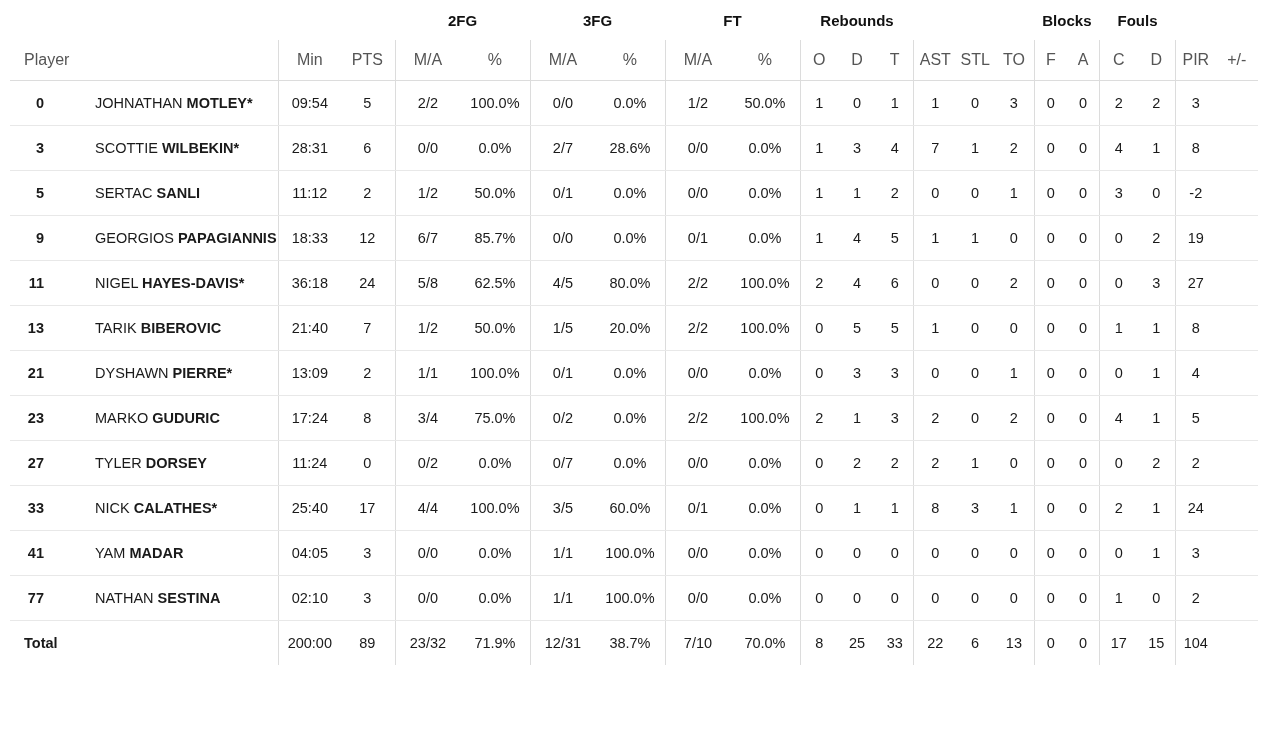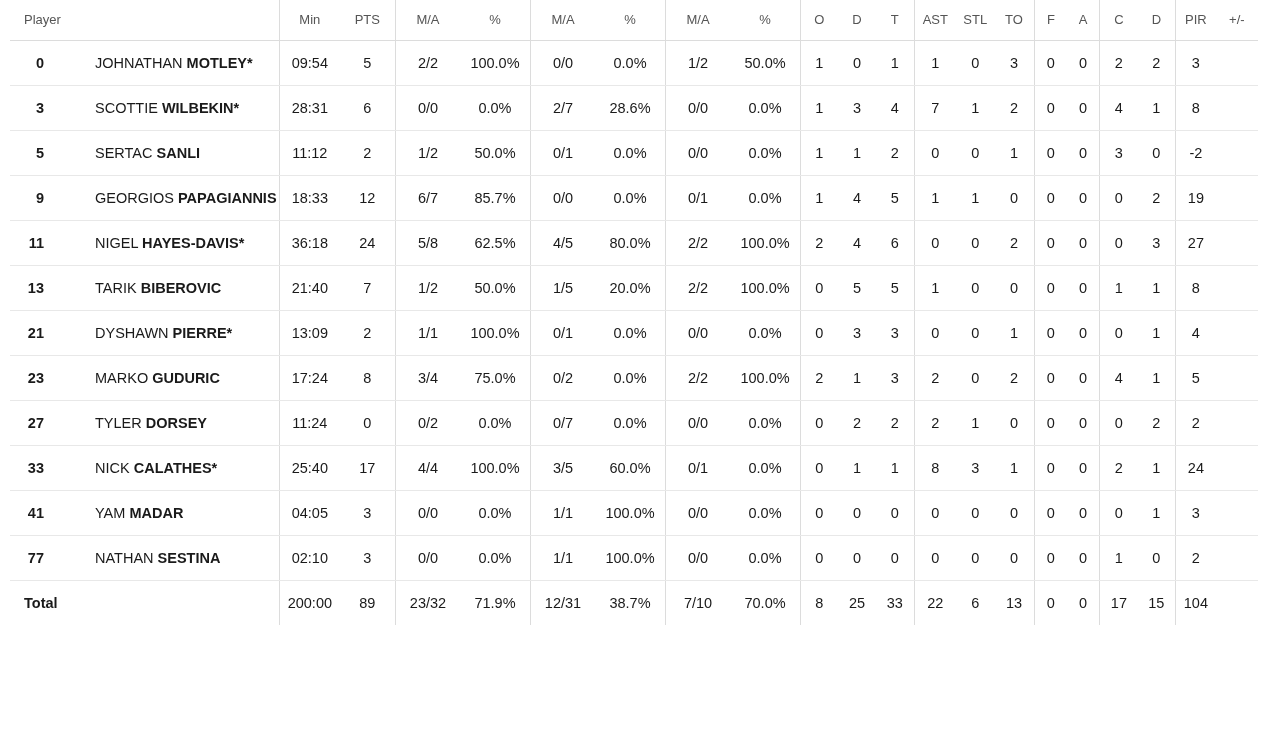--- a/index.html
+++ b/index.html
@@ -33,21 +33,21 @@
     font-size: 15px;
     color: #111;
     font-weight: bold;
     text-align: center;
     vertical-align: middle;
     border: none;
   }
   
   tr.col-row th {
     height: 40px;
-    font-size: 13px;
+    font-size: 16px;
     color: #555;
     text-align: center;
     vertical-align: middle;
     border-bottom: 1px solid #dcdcdc;
     font-weight: normal;
   }
   tr.col-row th.player-head {
     text-align: left;
     padding-left: 14px;
   }
@@ -117,20 +117,31 @@
       <col style="width:36px">
       <col style="width:38px">
       <col style="width:31px">
       <col style="width:31px">
       <col style="width:36px">
       <col style="width:36px">
       <col style="width:38px">
       <col style="width:40px">
     </colgroup>
     <thead>
+      <tr class="group-row">
+        <th colspan="3"></th>
+        <th colspan="2">2FG</th>
+        <th colspan="2">3FG</th>
+        <th colspan="2">FT</th>
+        <th colspan="3">Rebounds</th>
+        <th colspan="3"></th>
+        <th colspan="2">Blocks</th>
+        <th colspan="2">Fouls</th>
+        <th colspan="2"></th>
+      </tr>
       <tr class="col-row">
         <th class="player-head">Player</th>
         <th class="sep-left">Min</th>
         <th>PTS</th>
         <th class="sep-left">M/A</th>
         <th>%</th>
         <th class="sep-left">M/A</th>
         <th>%</th>
         <th class="sep-left">M/A</th>
         <th>%</th>

